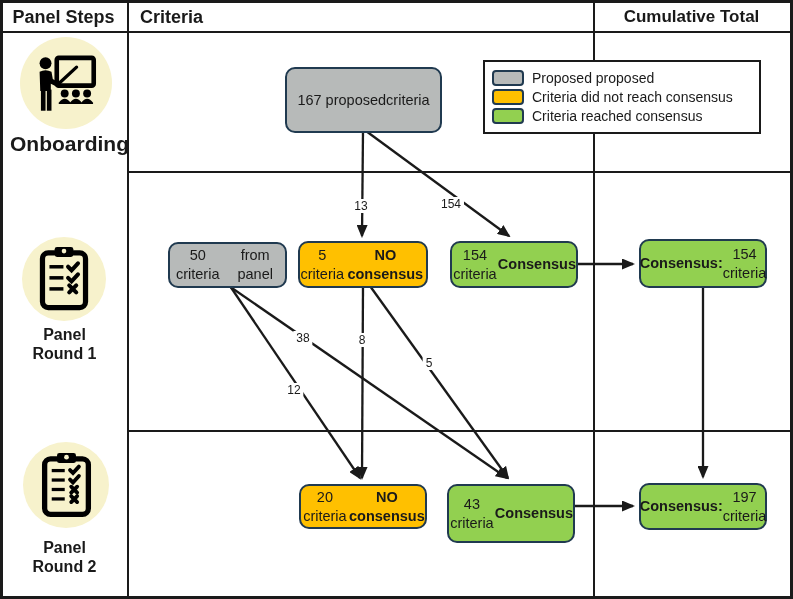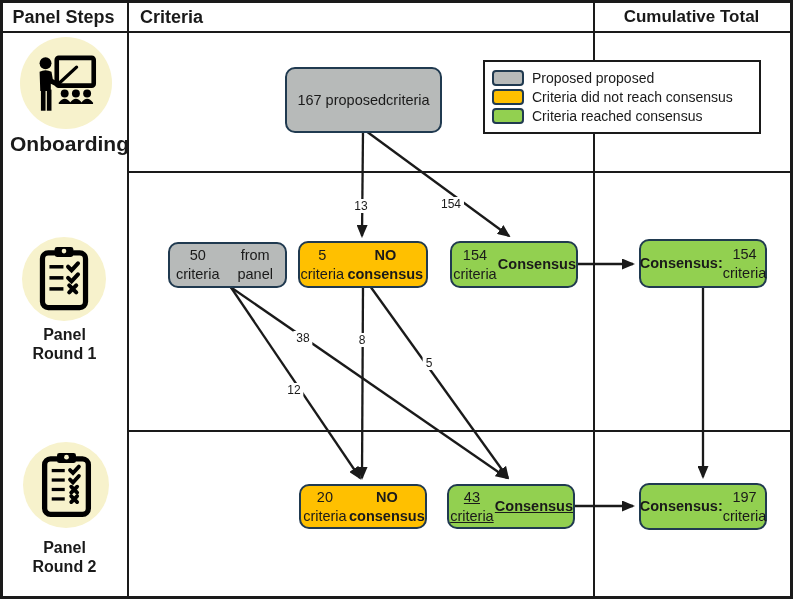--- a/index.html
+++ b/index.html
@@ -181,21 +181,21 @@
   <div class="node green" style="left:639px;top:239px;width:128px;height:49px;">
     <div class="b">Consensus:</div>
     <div>154 criteria</div>
   </div>
 
   <div class="node amber" style="left:299px;top:484px;width:128px;height:45px;">
     <div>20 criteria</div>
     <div class="b">NO consensus</div>
   </div>
 
-  <div class="node green" style="left:447px;top:484px;width:128px;height:45px;text-decoration:underline;">
+  <div class="node green" style="left:447px;top:484px;width:128px;height:59px;">
     <div>43 criteria</div>
     <div class="b">Consensus</div>
   </div>
 
   <div class="node green" style="left:639px;top:483px;width:128px;height:47px;">
     <div class="b">Consensus:</div>
     <div>197 criteria</div>
   </div>
 
   <div class="legend">

